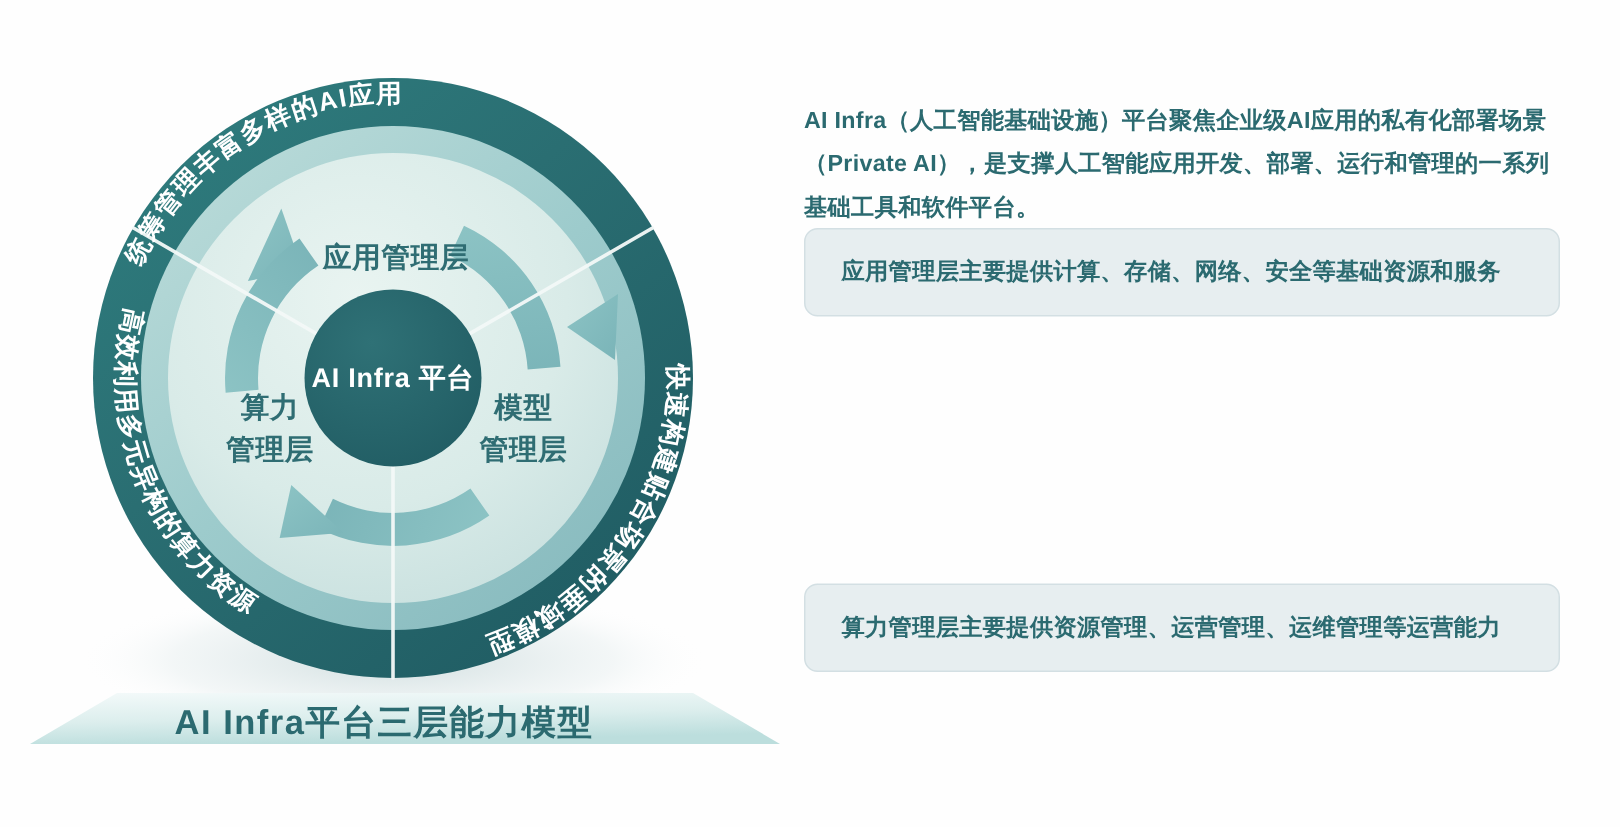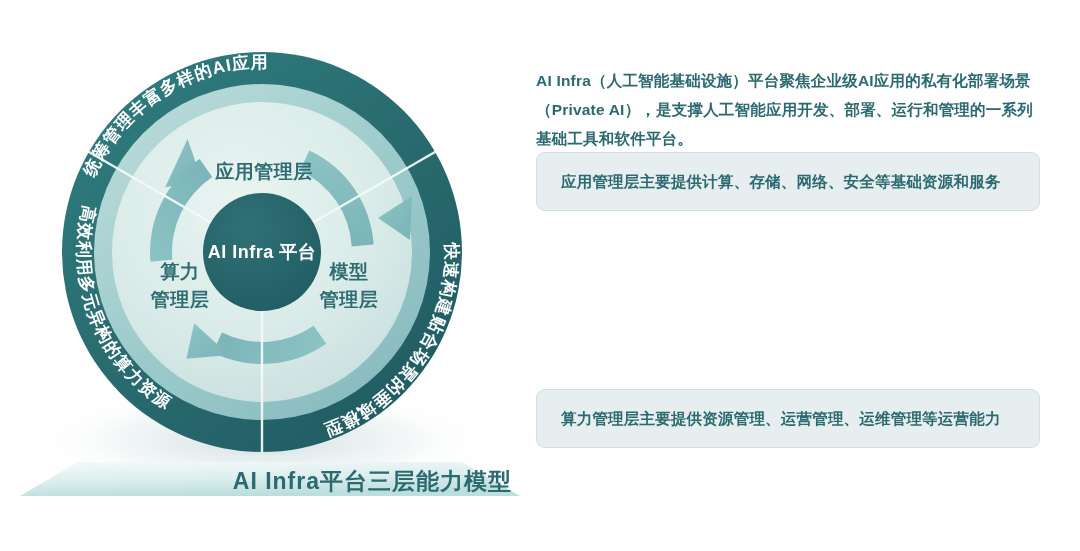--- a/index.html
+++ b/index.html
@@ -62,21 +62,21 @@
     left: 20px;
     top: 458px;
     width: 500px;
     height: 60px;
   }
   #banner-title {
     position: absolute;
     left: 0;
     top: 466px;
     width: 512px;
-    text-align: right;
+    text-align: center;
     font-size: 23px;
     font-weight: bold;
     color: #2b6a70;
     letter-spacing: 1px;
     line-height: 30px;
   }
 
   
   #text-panel {
     position: absolute;

